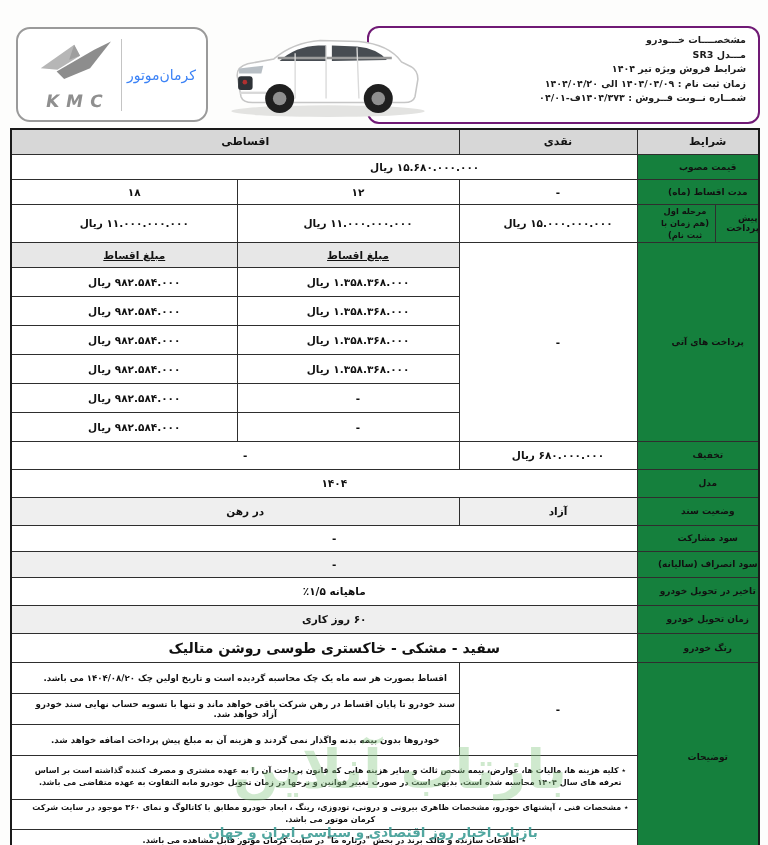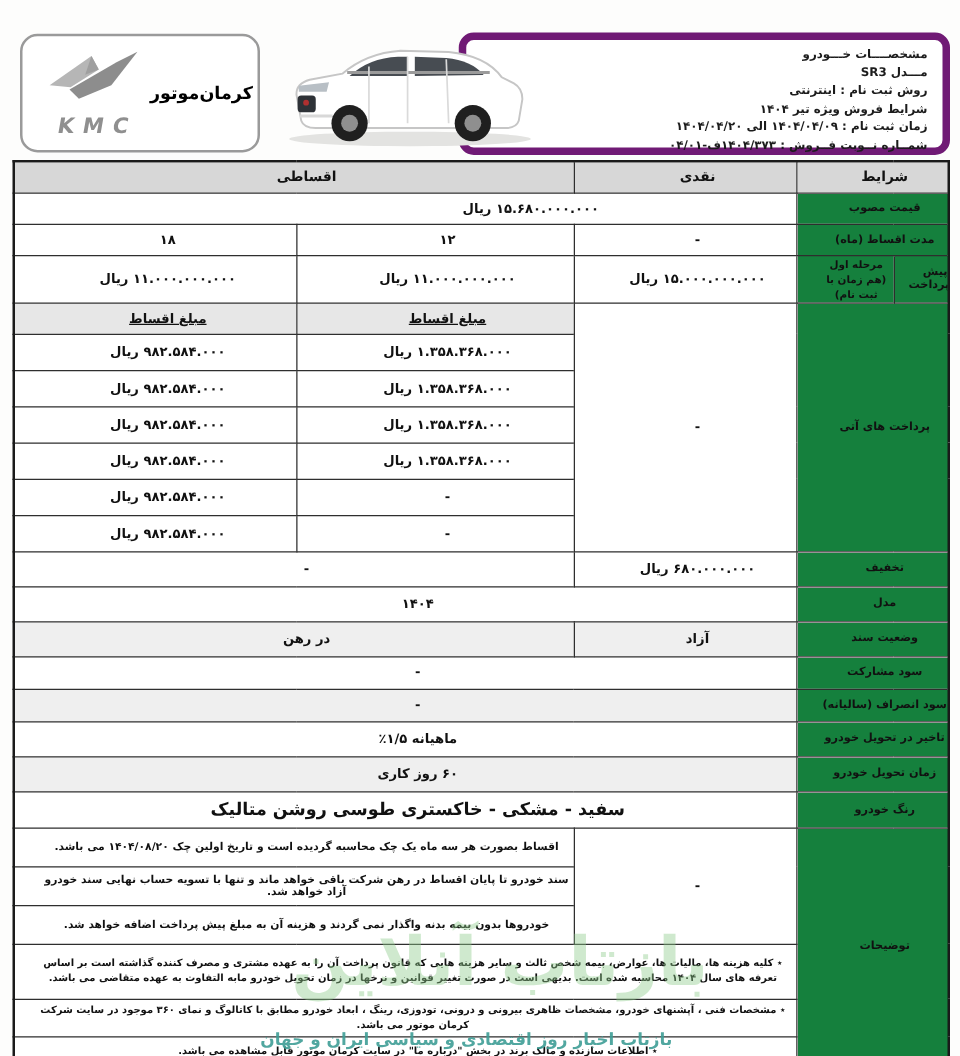--- a/index.html
+++ b/index.html
@@ -3,34 +3,34 @@
 <meta charset="utf-8">
 <style>
   * { margin:0; padding:0; box-sizing:border-box; }
   html,body { background:#ffffff; }
   body { font-family:"DejaVu Sans","Liberation Sans",sans-serif; }
   .page { position:relative; width:768px; height:845px; background:#fdfdfc; overflow:hidden; margin:0 auto; }
 
   
   .specs-box{
     position:absolute; top:26px; right:8px; width:393px; height:98px;
-    border:6px solid #701a75; border-radius:12px; background:#fff;
+    border:2px solid #701a75; border-radius:12px; background:#fff;
     padding:5px 12px 4px 8px; direction:rtl; text-align:right;
   }
   .specs-box .line{ font-size:9.5px; font-weight:bold; color:#1c1c1c; line-height:14.6px; white-space:nowrap; }
 
   .logo-box{
     position:absolute; top:27px; left:16px; width:192px; height:95px;
     border:2px solid #9a9a9a; border-radius:14px; background:#fff;
     display:flex; flex-direction:row; align-items:center; justify-content:space-between;
     padding:4px 10px;
   }
   .logo-left{ display:flex; flex-direction:column; align-items:center; width:96px; }
   .logo-divider{ width:1px; height:72px; background:#c4c4c4; }
-  .logo-fa{ font-size:14px; font-weight:bold; color:#000000; width:76px; text-align:right; }
+  .logo-fa{ font-size:14px; font-weight:normal; color:#3b82f6; width:76px; text-align:right; }
   .kmc-text{ font-size:17px; font-weight:bold; color:#8f8f8f; letter-spacing:7px; transform:skewX(-10deg); margin-top:1px; padding-left:7px; }
 
   .car-wrap{ position:absolute; top:20px; left:212px; width:232px; height:104px; }
 
   
   table.sheet{
     position:absolute; top:128px; left:10px; width:748px;
     border-collapse:collapse; table-layout:fixed; direction:rtl;
     border:2px solid #1a1a1a;
   }
@@ -72,21 +72,20 @@
   }
 </style>
 </head>
 <body>
 
 <div class="page">
 
   <div class="specs-box">
     <div class="line">مشخصــــات خـــودرو</div>
     <div class="line">مـــدل SR3</div>
-    <div class="line">روش ثبت نام : اینترنتی</div>
     <div class="line">شرایط  فروش ویژه تیر ۱۴۰۴</div>
     <div class="line">زمان ثبت نام : ۱۴۰۴/۰۴/۰۹  الی  ۱۴۰۴/۰۴/۲۰</div>
     <div class="line">شمــاره نــوبت فــروش : ۱۴۰۴/۳۷۳ف-۰۴/۰۱</div>
   </div>
 
   <div class="car-wrap">
     <svg width="232" height="104" viewBox="0 0 240 105">
       <ellipse cx="120" cy="93" rx="100" ry="6" fill="#e3e3e1"></ellipse>
       <path d="M30,78 L26,56 Q26,47 37,44 L64,39 Q84,22 112,20 L152,21 Q183,24 196,42 L206,47 Q213,51 213,60 L210,78 Q208,84 199,84 L42,84 Q32,84 30,78 Z" fill="#ffffff" stroke="#c6c6c6" stroke-width="1.6"></path>
       <path d="M70,41 Q86,26 110,25 L118,25 L118,41 Z" fill="#474c52"></path>

